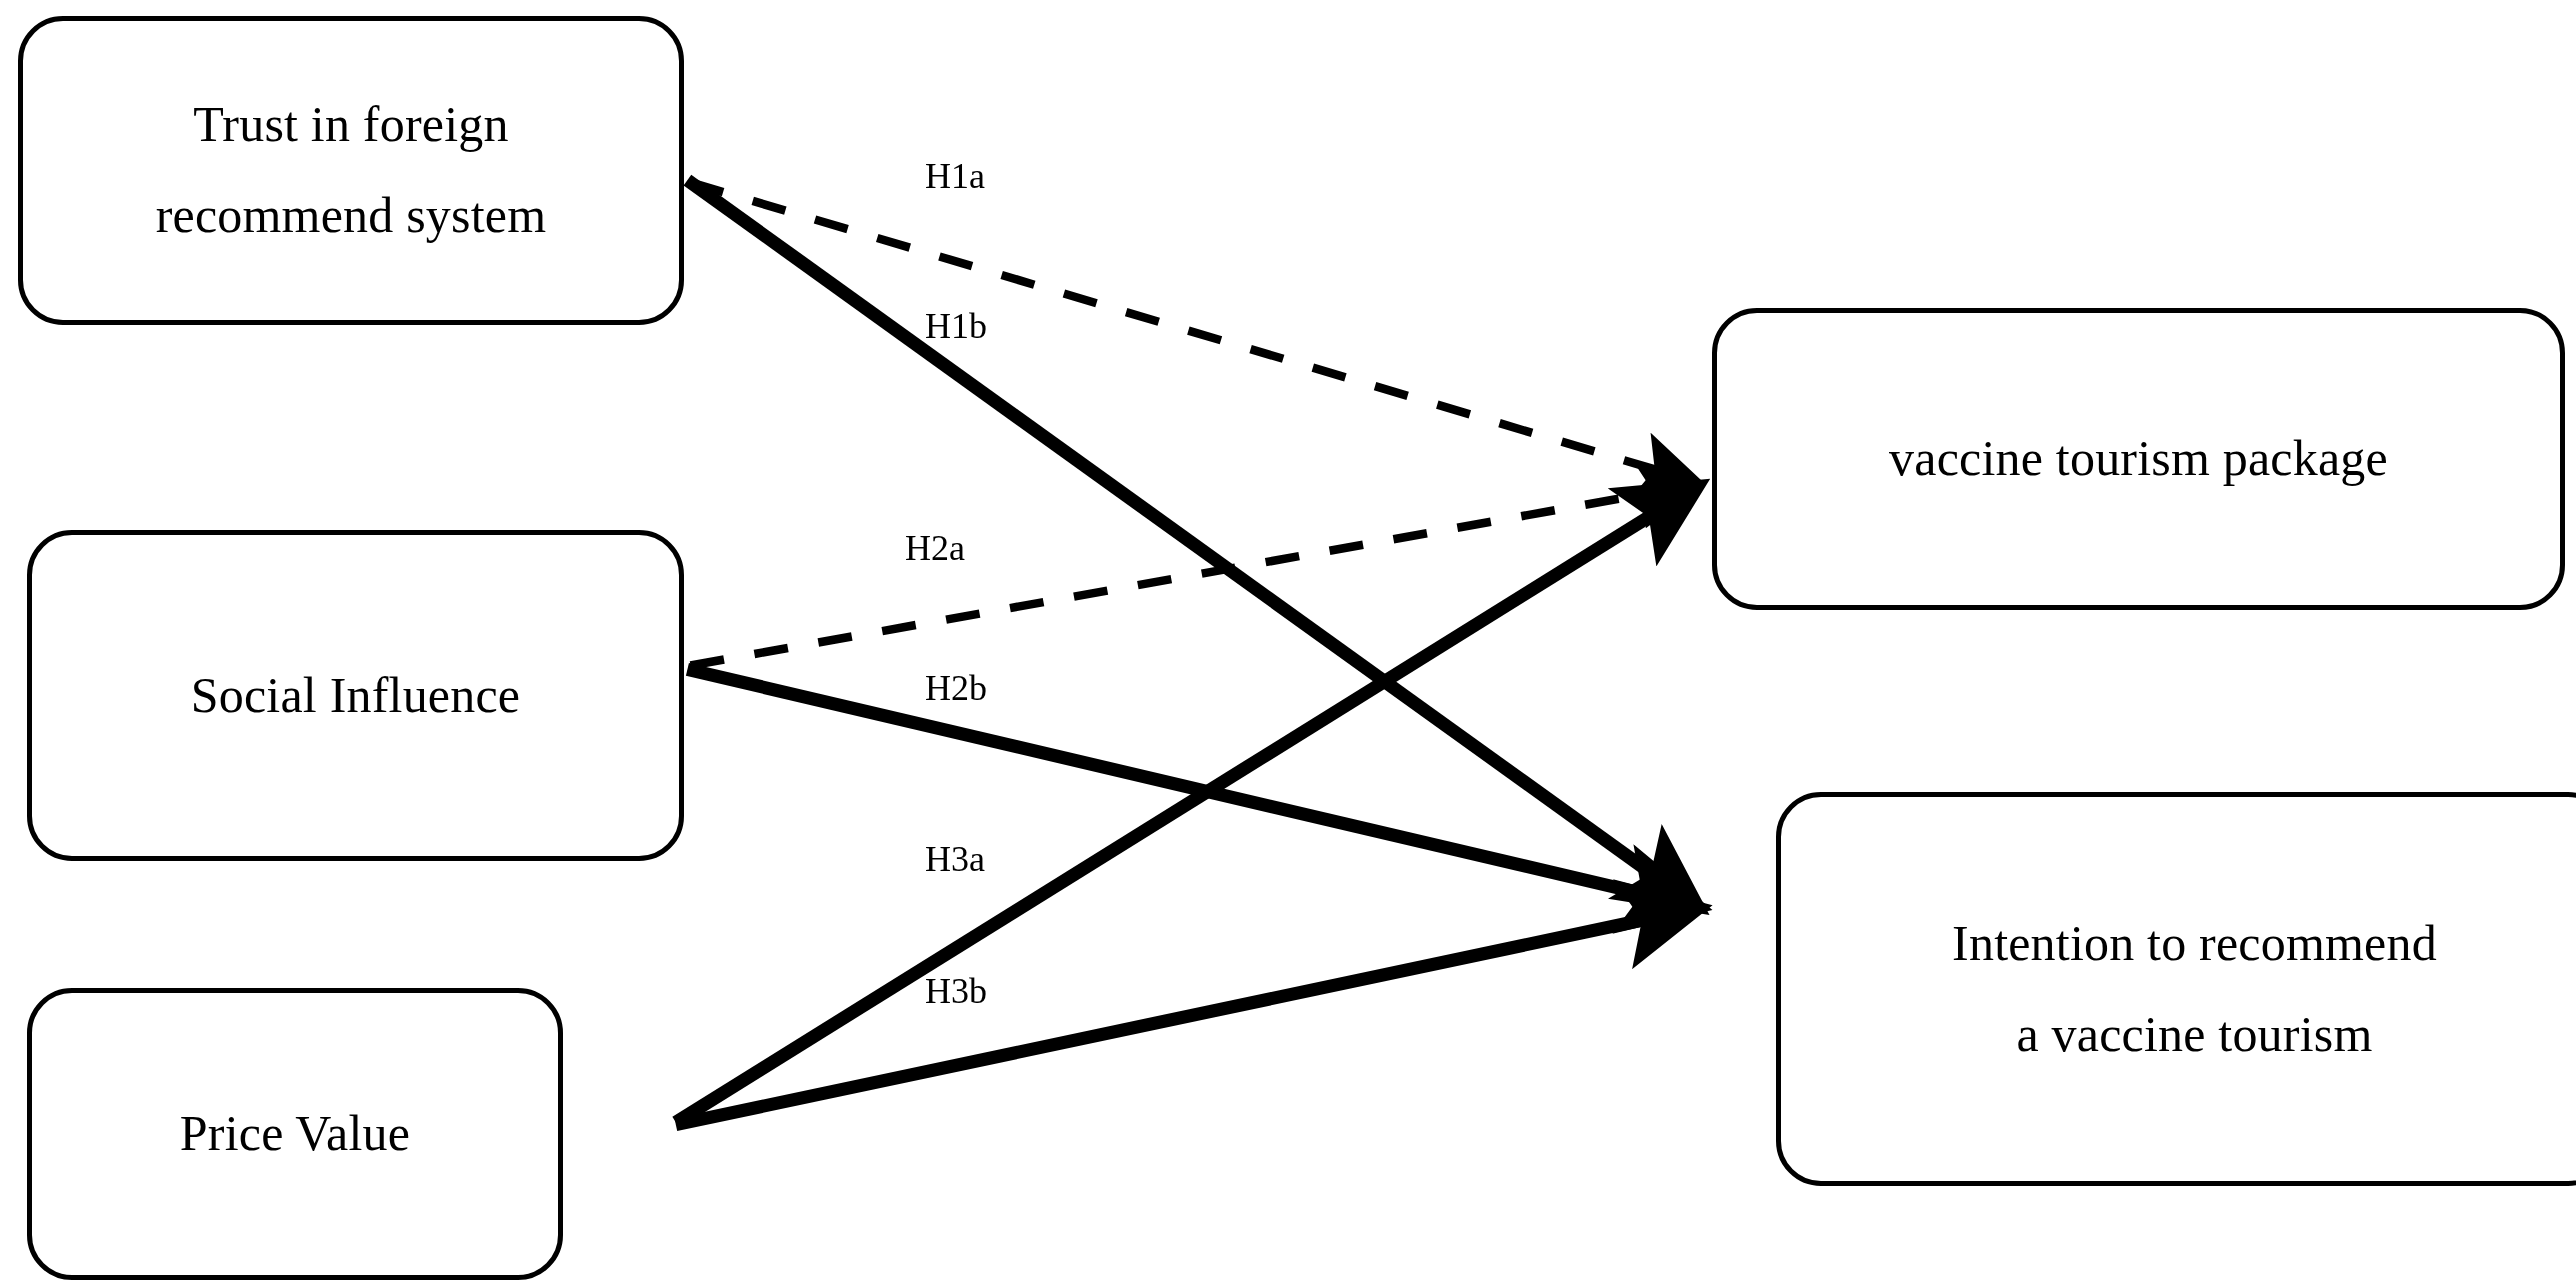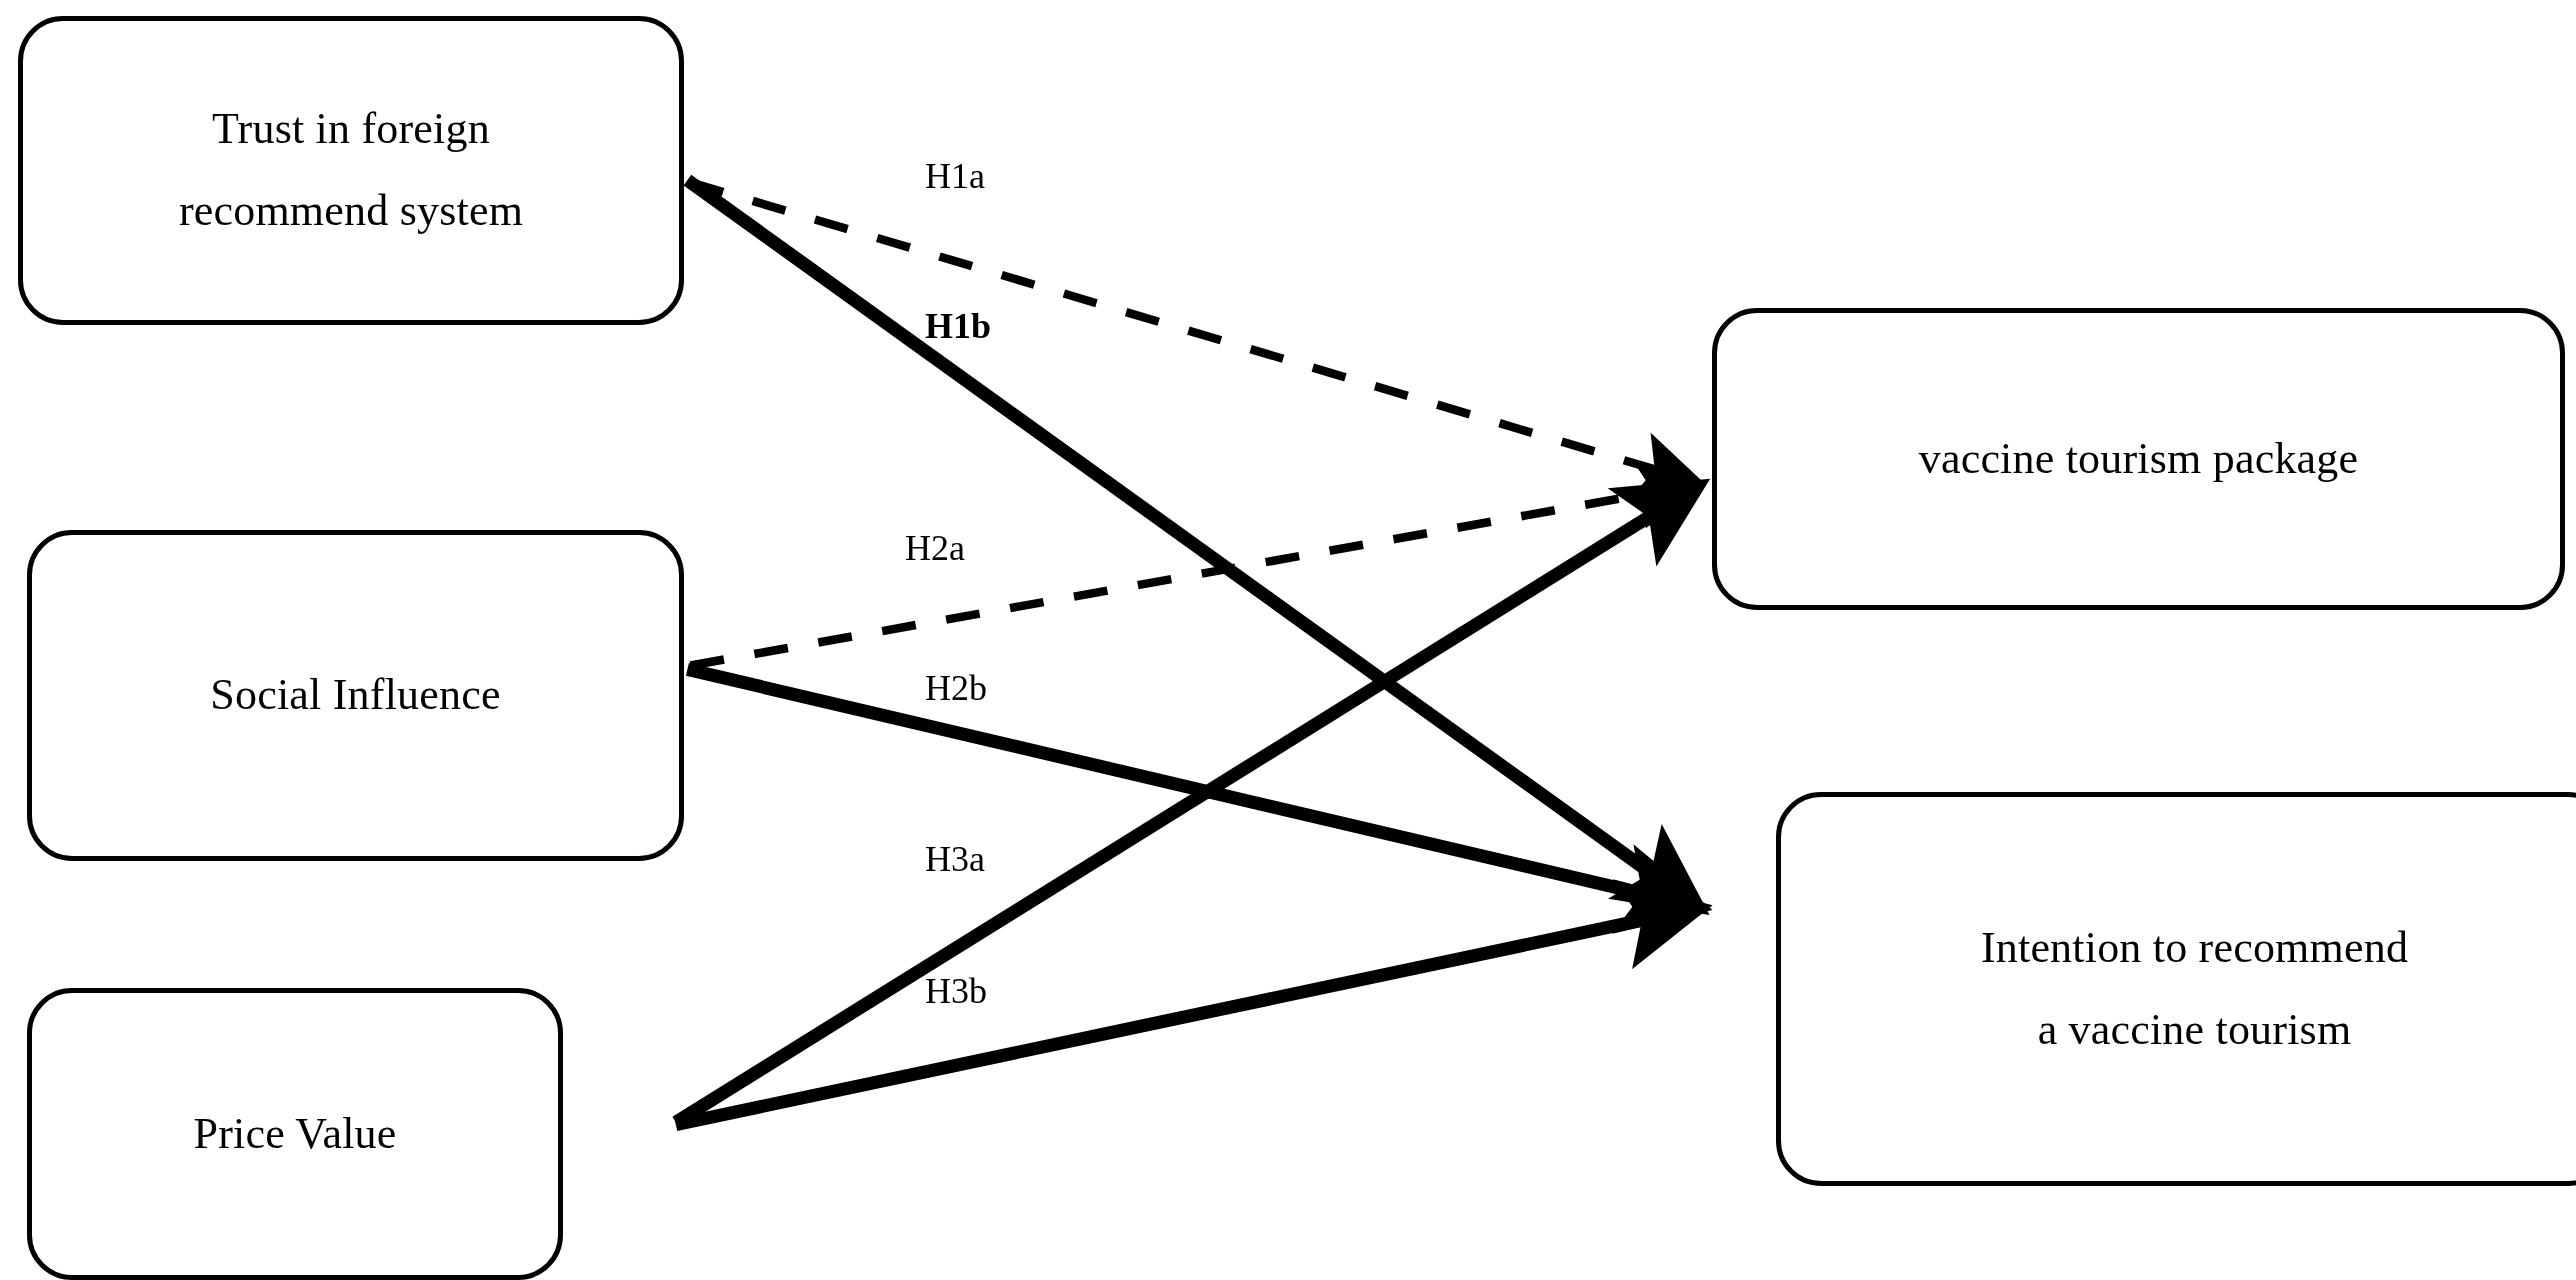--- a/index.html
+++ b/index.html
@@ -31,21 +31,21 @@
     display: flex;
     flex-direction: column;
     align-items: center;
     justify-content: center;
     text-align: center;
     color: #000000;
     z-index: 4;
   }
   .node-line {
     display: block;
-    font-size: 44px;
+    font-size: 50px;
     line-height: 1.55;
     letter-spacing: 0.2px;
     white-space: nowrap;
   }
   .node-line + .node-line {
     margin-top: 14px;
   }
   .path-label {
     position: absolute;
     font-size: 36px;
@@ -101,21 +101,21 @@
     <span class="node-line">vaccine tourism package</span>
   </div>
 
   <div class="node-box" style="left:1728px; top:792px; width:837px; height:394px;margin-left:48px;">
     <span class="node-line">Intention to recommend</span>
     <span class="node-line">a vaccine tourism</span>
   </div>
 
   <div class="path-label" style="left:925px; top:158px;">H1a</div>
 
-  <div class="path-label" style="left:925px; top:308px;font-weight:bold;">H1b</div>
+  <div class="path-label" style="left:925px; top:308px;">H1b</div>
 
   <div class="path-label" style="left:905px; top:530px;">H2a</div>
 
   <div class="path-label" style="left:925px; top:670px;">H2b</div>
 
   <div class="path-label" style="left:925px; top:841px;">H3a</div>
 
   <div class="path-label" style="left:925px; top:973px;">H3b</div>
 
 </div>

